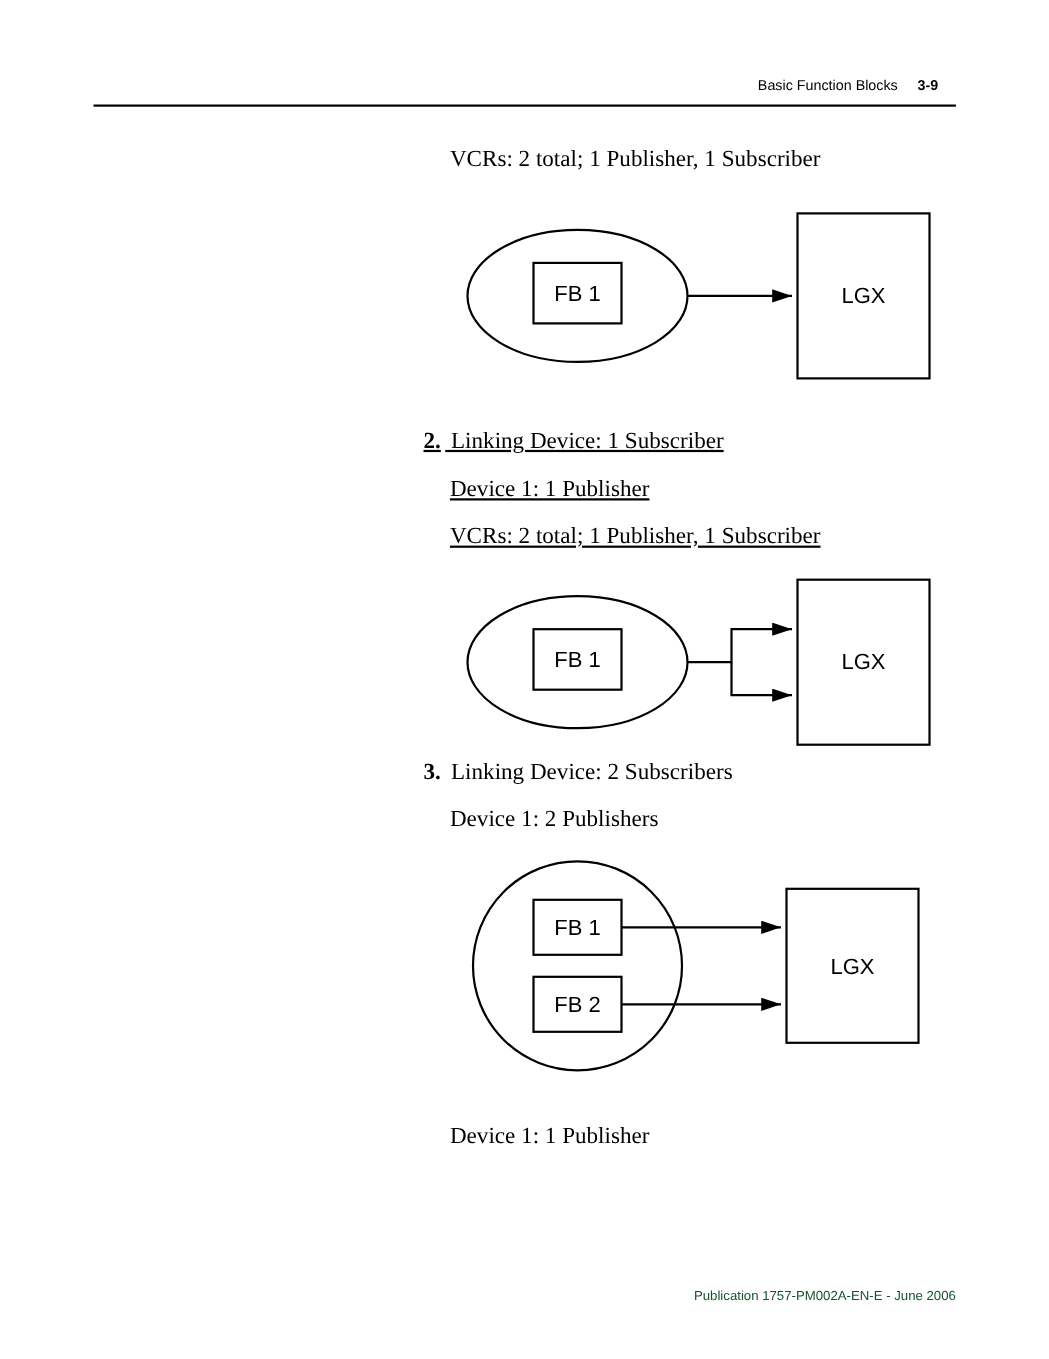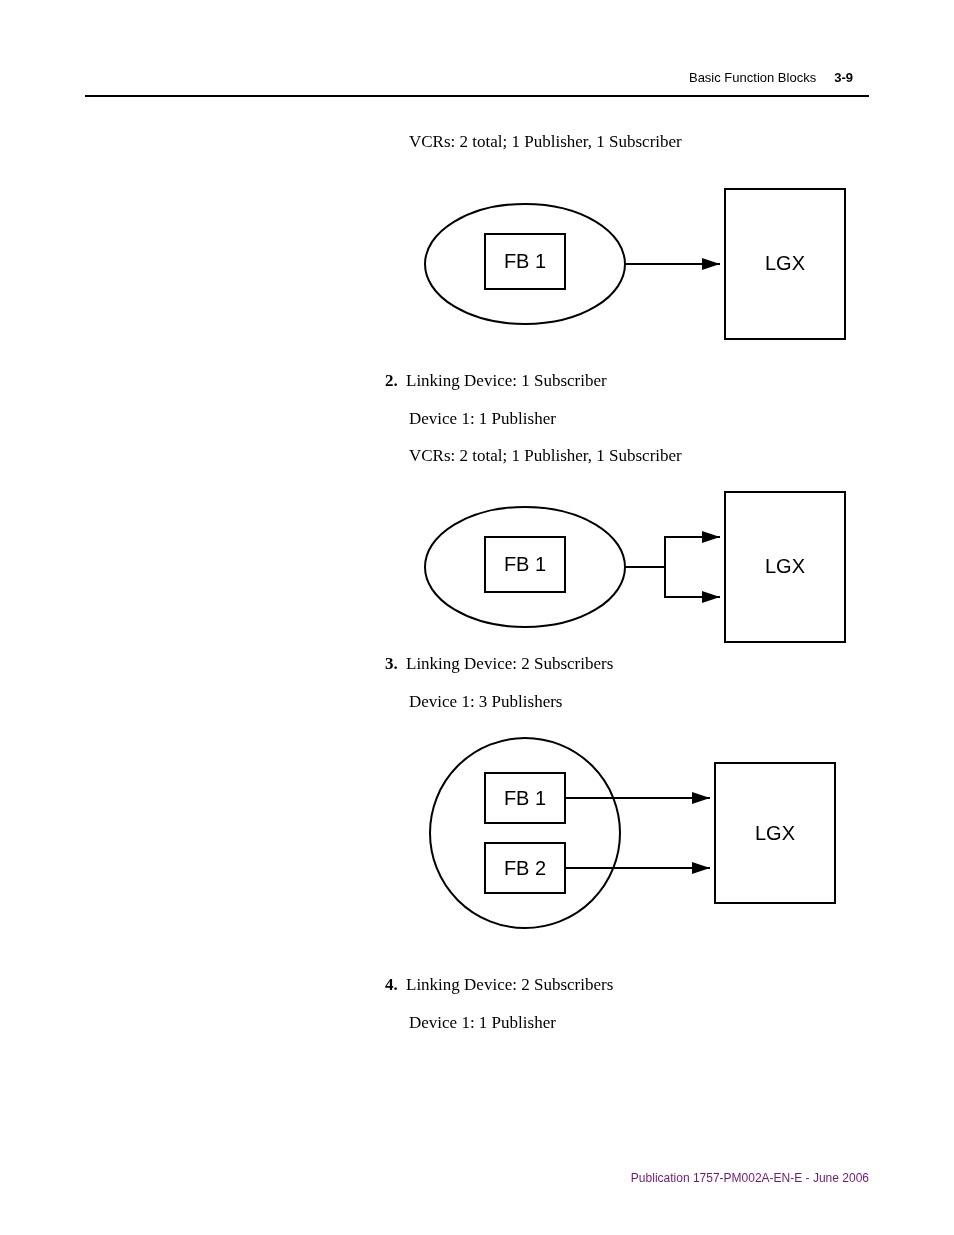--- a/index.html
+++ b/index.html
@@ -28,40 +28,40 @@
     border-top: 2px solid #000;
   }
   .content {
     position: absolute;
     top: 130px;
     left: 85px;
     right: 85px;
     bottom: 100px;
   }
   .block { margin-left: 300px; }
-  .para { font-size: 17px; line-height: 1.4; margin-bottom: 14px; }
+  .para { font-size: 21px; line-height: 1.4; margin-bottom: 14px; }
   .num { font-weight: bold; margin-right: 4px; }
   .indent { margin-left: 24px; }
   .diagram {
     margin-left: 330px;
     position: relative;
   }
   svg text {
     font-family: Arial, Helvetica, sans-serif;
     font-size: 20px;
     dominant-baseline: middle;
     text-anchor: middle;
   }
   .footer {
     position: absolute;
     bottom: 50px;
     right: 85px;
     font-family: Arial, Helvetica, sans-serif;
     font-size: 12px;
-    color: #701a75;
+    color: #14532d;
   }
 </style>
 </head>
 <body>
 
 <div class="header">
   <span>Basic Function Blocks</span>
   &nbsp;&nbsp;&nbsp;
   <span class="bold">3-9</span>
 </div>
@@ -82,21 +82,21 @@
       </defs>
       <ellipse cx="110" cy="85" rx="100" ry="60" fill="none" stroke="#000" stroke-width="2"></ellipse>
       <rect x="70" y="55" width="80" height="55" fill="#fff" stroke="#000" stroke-width="2"></rect>
       <text x="110" y="84">FB 1</text>
       <rect x="310" y="10" width="120" height="150" fill="#fff" stroke="#000" stroke-width="2"></rect>
       <text x="370" y="86">LGX</text>
       <line x1="210" y1="85" x2="305" y2="85" stroke="#000" stroke-width="2" marker-end="url(#ah1)"></line>
     </svg>
   </div>
 
-  <div class="block" style="margin-top:20px;">
+  <div class="block" style="margin-top:32px;text-decoration:underline;">
     <div class="para">
       <span class="num">2.</span>
       <span>Linking Device: 1 Subscriber</span>
     </div>
     <div class="para indent">Device 1: 1 Publisher</div>
     <div class="para indent">VCRs: 2 total; 1 Publisher, 1 Subscriber</div>
   </div>
 
   <div class="diagram" style="height:170px; margin-top:10px;">
     <svg width="450" height="170">
@@ -113,21 +113,21 @@
       <path d="M210 85 L250 85 L250 55 L305 55" fill="none" stroke="#000" stroke-width="2" marker-end="url(#ah2)"></path>
       <path d="M250 85 L250 115 L305 115" fill="none" stroke="#000" stroke-width="2" marker-end="url(#ah2)"></path>
     </svg>
   </div>
 
   <div class="block" style="">
     <div class="para">
       <span class="num">3.</span>
       <span>Linking Device: 2 Subscribers</span>
     </div>
-    <div class="para indent">Device 1: 3 Publishers</div>
+    <div class="para indent">Device 1: 2 Publishers</div>
   </div>
 
   <div class="diagram" style="height:210px; margin-top:10px;">
     <svg width="450" height="210">
       <defs>
         <marker id="ah3" markerWidth="10" markerHeight="10" refX="9" refY="3" orient="auto">
           <path d="M0,0 L0,6 L9,3 z" fill="#000"></path>
         </marker>
       </defs>
       <ellipse cx="110" cy="105" rx="95" ry="95" fill="none" stroke="#000" stroke-width="2"></ellipse>
@@ -136,22 +136,18 @@
       <rect x="70" y="115" width="80" height="50" fill="#fff" stroke="#000" stroke-width="2"></rect>
       <text x="110" y="142">FB 2</text>
       <rect x="300" y="35" width="120" height="140" fill="#fff" stroke="#000" stroke-width="2"></rect>
       <text x="360" y="107">LGX</text>
       <line x1="150" y1="70" x2="295" y2="70" stroke="#000" stroke-width="2" marker-end="url(#ah3)"></line>
       <line x1="150" y1="140" x2="295" y2="140" stroke="#000" stroke-width="2" marker-end="url(#ah3)"></line>
     </svg>
   </div>
 
   <div class="block" style="margin-top:35px;">
-    <div class="para">
-      <span class="num">4.</span>
-      <span>Linking Device: 2 Subscribers</span>
-    </div>
     <div class="para indent">Device 1: 1 Publisher</div>
   </div>
 
 </div>
 
 <div class="footer">Publication 1757-PM002A-EN-E - June 2006</div>
 
 </body></html>

